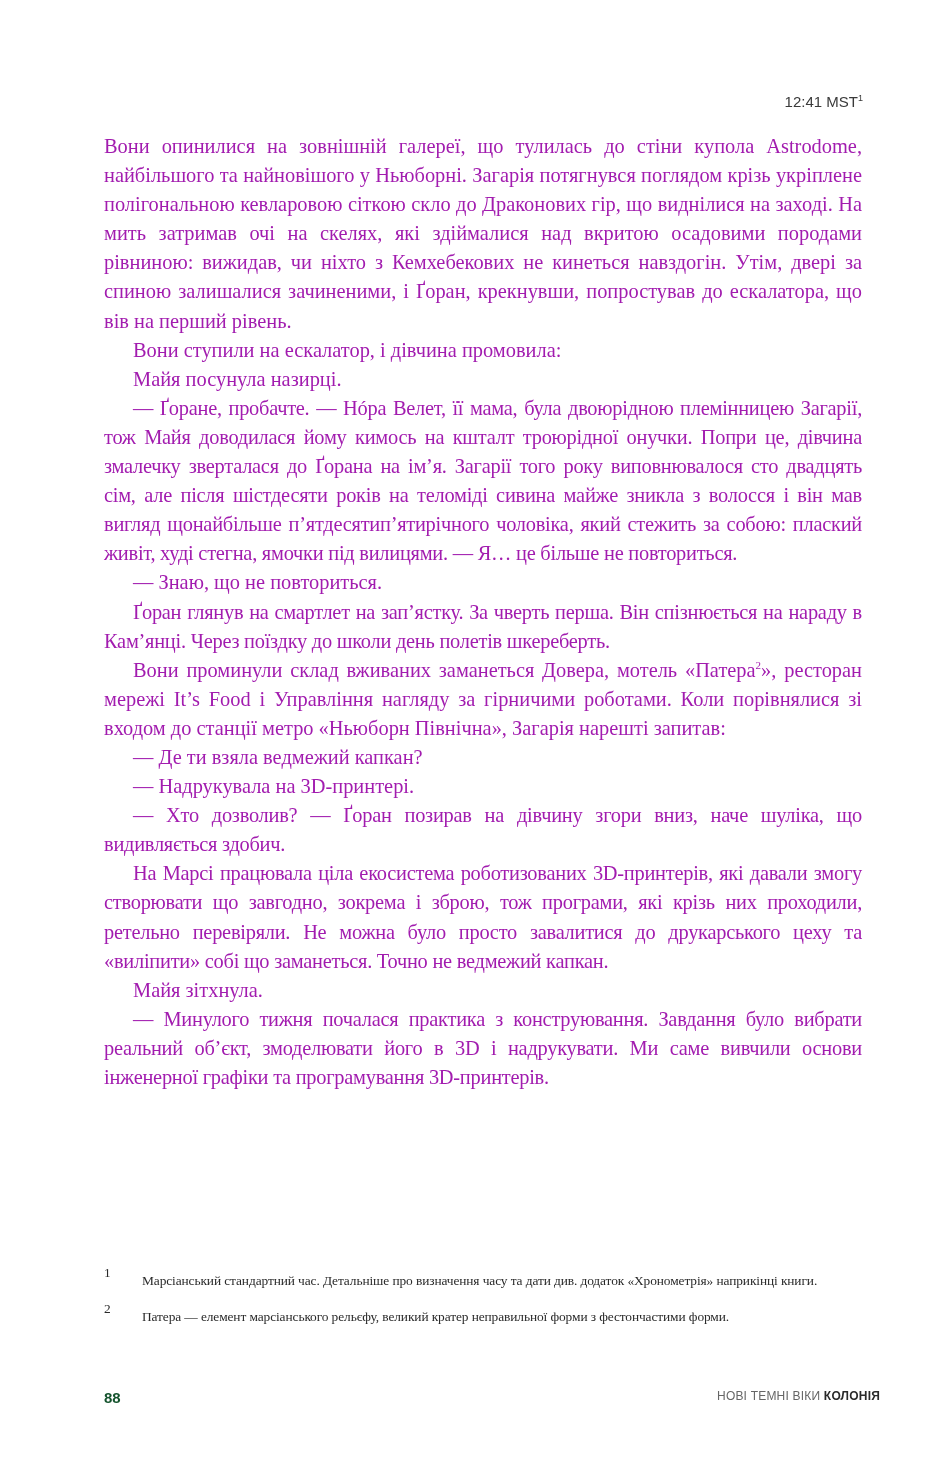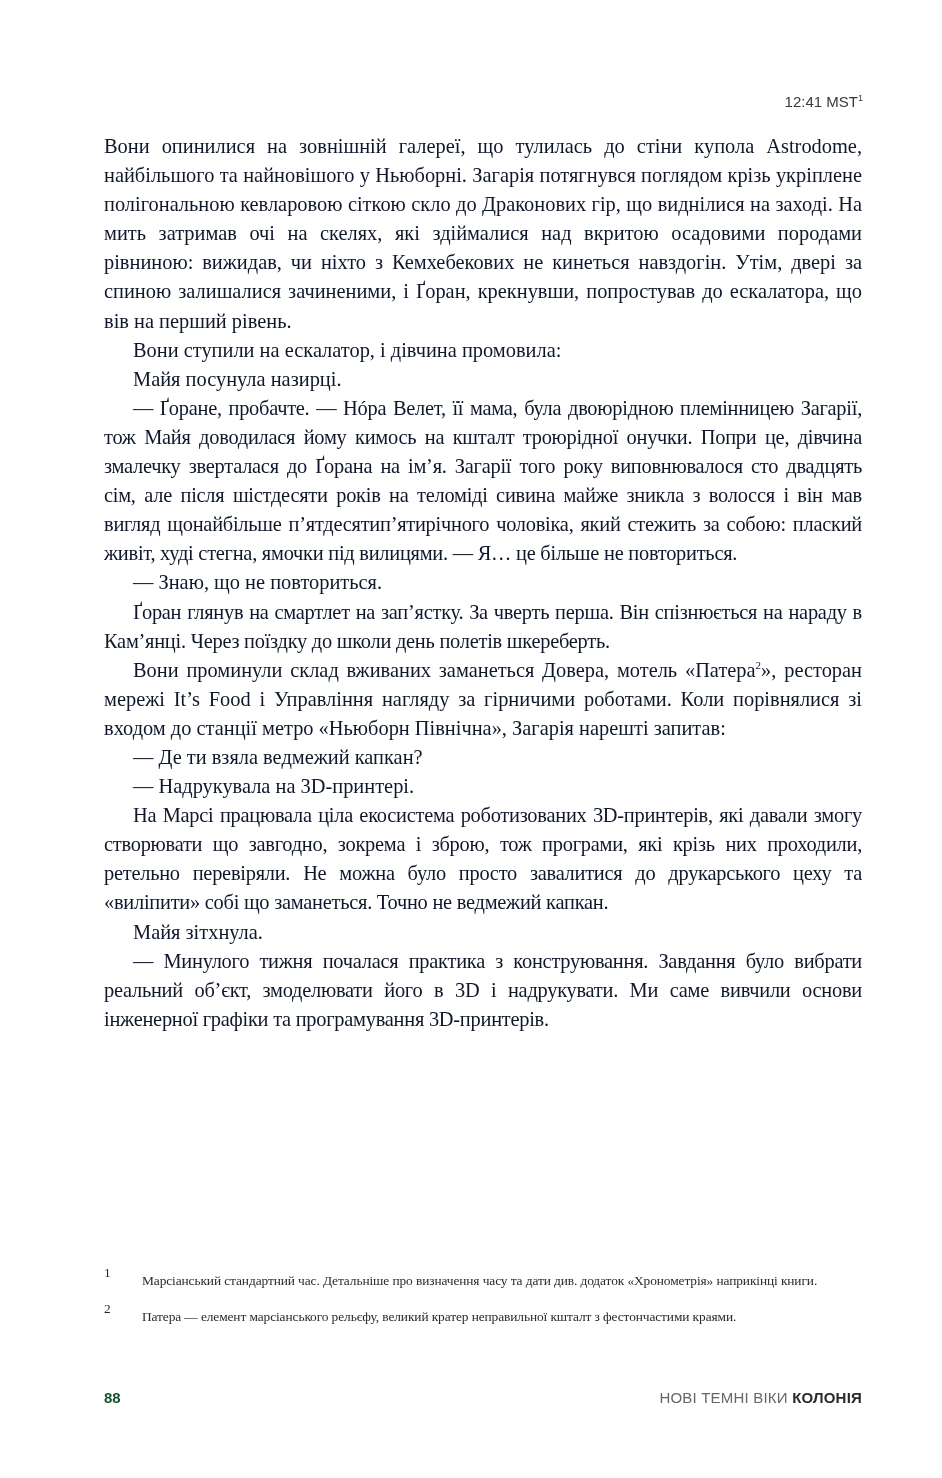--- a/index.html
+++ b/index.html
@@ -6,41 +6,41 @@
     body { width: 942px; height: 1478px; position: relative; overflow: hidden; }
     .page { position: absolute; left: 0; top: 0; width: 942px; height: 1258px; background: #ffffff; }
     .running-head {
       position: absolute; right: 79px; top: 93px;
       font-family: "Liberation Sans", sans-serif; font-size: 15px; color: #3a3a3a;
     }
     .running-head sup { font-size: 9px; vertical-align: super; line-height: 0; }
     .body-text {
       position: absolute; left: 104px; top: 132px; width: 758px;
       font-family: "Liberation Serif", serif; font-size: 20.4px; line-height: 29.1px;
-      color: #0f172a; text-align: justify;
+      color: #a21caf; text-align: justify;
     }
     .body-text p { margin: 0; text-indent: 29px; }
     .body-text p.noindent { text-indent: 0; }
     .body-text p.tight { letter-spacing: -0.25px; }
     .body-text sup { font-size: 11px; vertical-align: super; line-height: 0; }
     .footnotes {
       position: absolute; left: 104px; top: 1262px; width: 758px;
       font-family: "Liberation Serif", serif; font-size: 13.4px; line-height: 22px;
       color: #2a2a2a;
     }
     .fn { display: flex; margin-bottom: 6px; }
     .fn-num { width: 38px; flex: none; }
     .fn-text { flex: 1; text-align: justify; letter-spacing: -0.1px; margin-top: 8px; }
     .folio {
       position: absolute; left: 104px; top: 1389px;
       font-family: "Liberation Sans", sans-serif; font-size: 15px; color: #14532d; font-weight: 600;
     }
     .book-title {
-      position: absolute; right: 80px; top: 1389px;
-      font-family: "Liberation Sans", sans-serif; font-size: 15px; color: #555555; letter-spacing: 0.2px;
+      position: absolute; right: 62px; top: 1389px;
+      font-family: "Liberation Sans", sans-serif; font-size: 12px; color: #555555; letter-spacing: 0.2px;
     }
     .book-title .series { font-weight: 300; color: #666666; }
     .book-title .name { font-weight: 700; color: #2a2a2a; }
   </style>
 </head>
 <body>
 
 <div class="page">
 
   <div class="running-head"><span>12:41 MST</span><sup>1</sup></div>
@@ -48,33 +48,34 @@
   <div class="body-text">
     <p class="noindent">Вони опинилися на зовнішній галереї, що тулилась до стіни купола Astrodome, найбільшого та найновішого у Ньюборні. Загарія потягнувся поглядом крізь укріплене полігональною кевларовою сіткою скло до Драконових гір, що виднілися на заході. На мить затримав очі на скелях, які здіймалися над вкритою осадовими породами рівниною: вижидав, чи ніхто з Кемхебекових не кинеться навздогін. Утім, двері за спиною залишалися зачиненими, і Ґоран, крекнувши, попростував до ескалатора, що вів на перший рівень.</p>
     <p>Вони ступили на ескалатор, і дівчина промовила:</p>
     <p>Майя посунула назирці.</p>
     <p class="tight">— Ґоране, пробачте. — Нóра Велет, її мама, була двоюрідною племінницею Загарії, тож Майя доводилася йому кимось на кшталт троюрідної онучки. Попри це, дівчина змалечку зверталася до Ґорана на ім’я. Загарії того року виповнювалося сто двадцять сім, але після шістдесяти років на теломіді сивина майже зникла з волосся і він мав вигляд щонайбільше п’ятдесятип’ятирічного чоловіка, який стежить за собою: плаский живіт, худі стегна, ямочки під вилицями. — Я… це більше не повториться.</p>
     <p>— Знаю, що не повториться.</p>
     <p class="tight">Ґоран глянув на смартлет на зап’ястку. За чверть перша. Він спізнюється на нараду в Кам’янці. Через поїздку до школи день полетів шкереберть.</p>
     <p><span>Вони проминули склад вживаних заманеться Довера, мотель «Патера</span><sup>2</sup><span>», ресторан мережі It’s Food і Управління нагляду за гірничими роботами. Коли порівнялися зі входом до станції метро «Ньюборн Північна», Загарія нарешті запитав:</span></p>
     <p>— Де ти взяла ведмежий капкан?</p>
     <p>— Надрукувала на 3D-принтері.</p>
+    <p class="tight">— Хто дозволив? — Ґоран позирав на дівчину згори вниз, наче шуліка, що видивляється здобич.</p>
     <p class="tight">На Марсі працювала ціла екосистема роботизованих 3D-принтерів, які давали змогу створювати що завгодно, зокрема і зброю, тож програми, які крізь них проходили, ретельно перевіряли. Не можна було просто завалитися до друкарського цеху та «виліпити» собі що заманеться. Точно не ведмежий капкан.</p>
     <p>Майя зітхнула.</p>
     <p class="tight">— Минулого тижня почалася практика з конструювання. Завдання було вибрати реальний об’єкт, змоделювати його в 3D і надрукувати. Ми саме вивчили основи інженерної графіки та програмування 3D-принтерів.</p>
   </div>
 
   <div class="footnotes">
     <div class="fn">
       <span class="fn-num">1</span>
       <span class="fn-text">Марсіанський стандартний час. Детальніше про визначення часу та дати див. додаток «Хронометрія» наприкінці книги.</span>
     </div>
     <div class="fn">
       <span class="fn-num">2</span>
-      <span class="fn-text">Патера — елемент марсіанського рельєфу, великий кратер неправильної кшталт з фестончастими краями.</span>
+      <span class="fn-text">Патера — елемент марсіанського рельєфу, великий кратер неправильної форми з фестончастими форми.</span>
     </div>
   </div>
 
   <div class="folio">88</div>
 
   <div class="book-title"><span class="series">НОВІ ТЕМНІ ВІКИ</span> <span class="name">КОЛОНІЯ</span></div>
 
 </div>
 
 </body></html>

